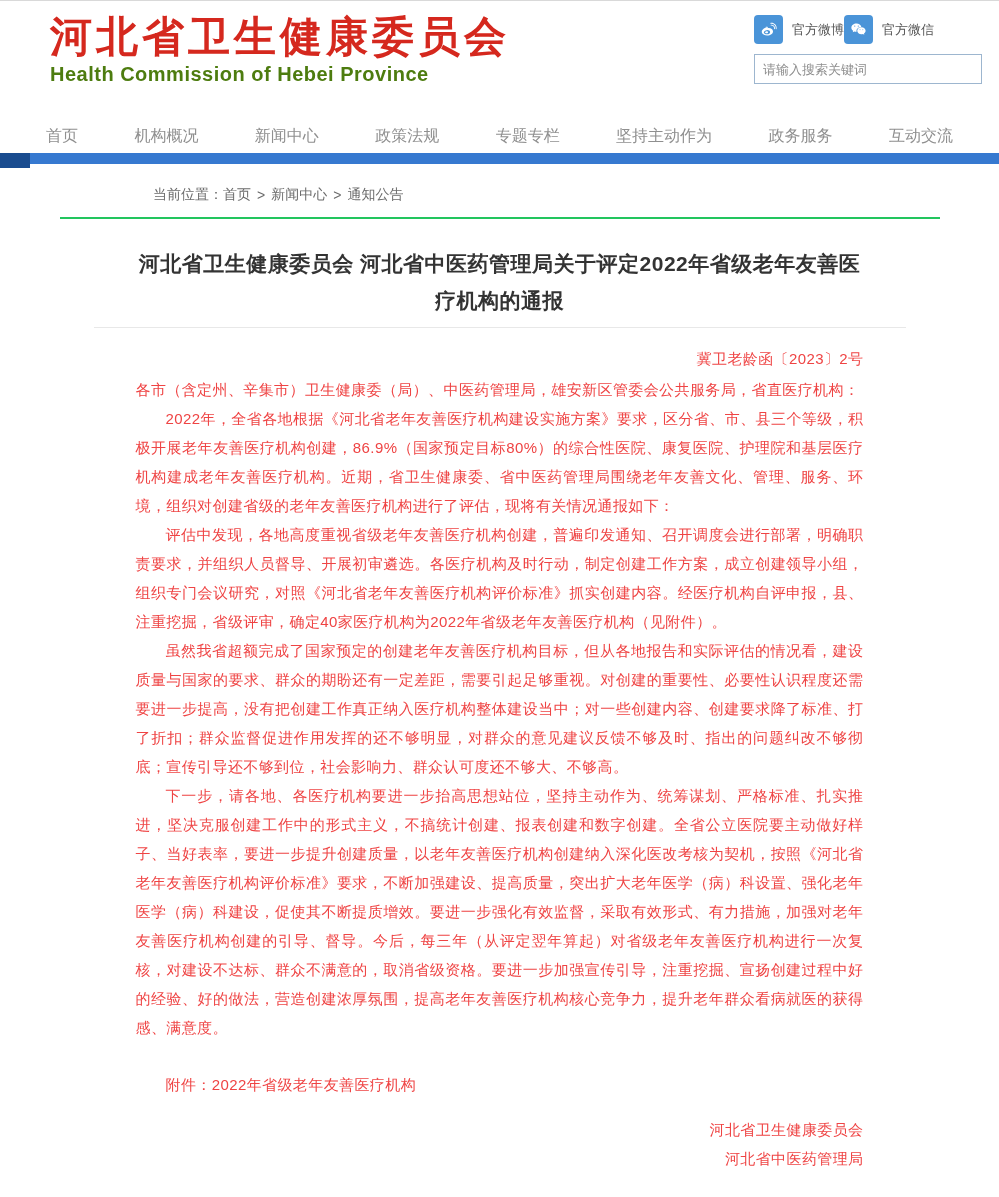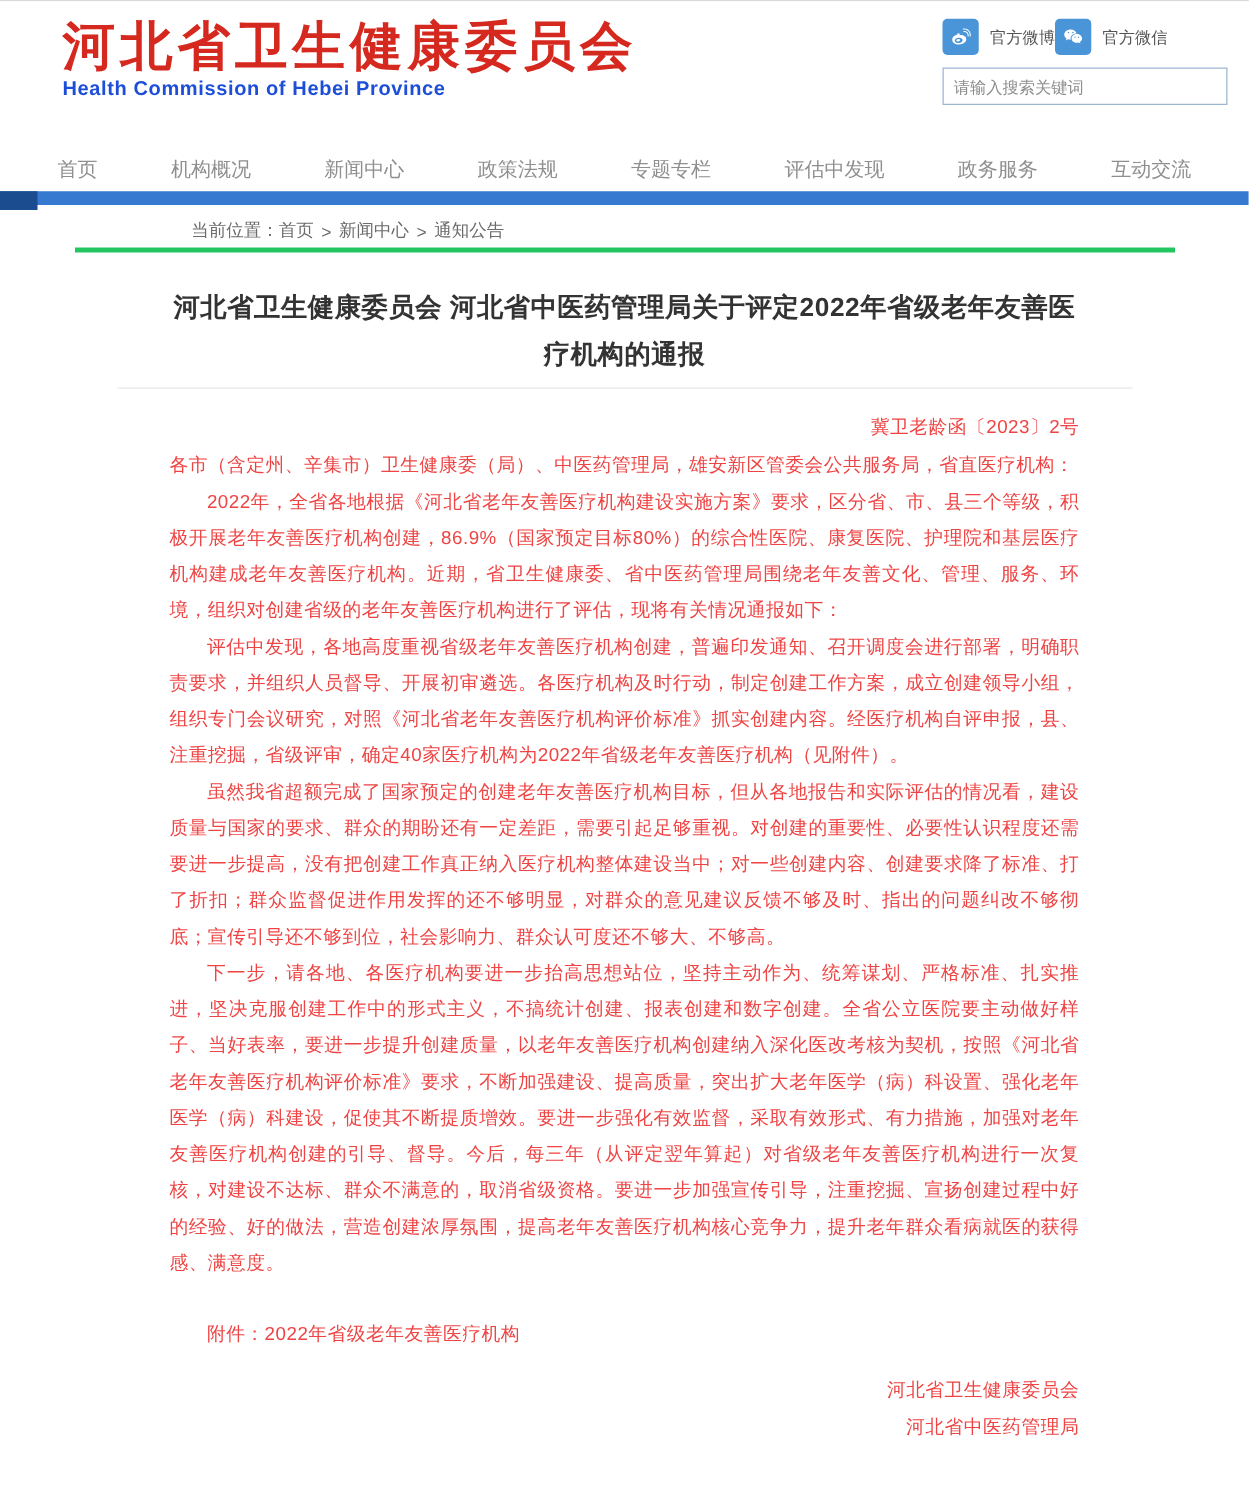--- a/index.html
+++ b/index.html
@@ -6,36 +6,36 @@
   html,body { background:#fff; }
   body {
     width:999px; min-height:1197px; margin:0 auto; position:relative;
     font-family:"Liberation Sans","DejaVu Sans",sans-serif;
     color:#3a3a3a; overflow:hidden; border-top:1px solid #d9d9d9;
   }
   
   .header { position:relative; height:118px; background:#fff; }
   .logo { position:absolute; left:50px; top:12px; cursor:pointer; }
   .logo-cn { color:#d5281e; font-size:42px; font-weight:bold; letter-spacing:4px; line-height:48px; }
-  .logo-en { color:#1d4ed8; font-size:16px; font-weight:bold; letter-spacing:0.5px; margin-top:2px; }
+  .logo-en { color:#4d7c0f; font-size:20px; font-weight:bold; letter-spacing:0.5px; margin-top:2px; }
   .header-right { position:absolute; right:17px; top:14px; width:228px; }
   .social-row { display:flex; align-items:center; }
   .social-item { display:flex; align-items:center; gap:9px; cursor:pointer; }
   .social-icon { width:29px; height:29px; border-radius:4px; background:#4a94d8; display:flex; align-items:center; justify-content:center; }
   .social-label { font-size:13px; color:#555; }
   .search-box { margin-top:10px; width:228px; height:30px; border:1px solid #9db6cf; background:#fff; display:flex; align-items:center; }
   .search-box input { border:none; outline:none; width:100%; height:100%; padding:0 8px; font-size:13px; color:#8b5cf6; font-family:inherit; background:transparent; }
   .search-box input::placeholder { color:#8d8d8d; }
   
   .nav { height:34px; display:flex; align-items:center; justify-content:space-between; padding:0 46px; background:#fff; }
   .nav-item { font-size:16px; color:#8f8f8f; cursor:pointer; white-space:nowrap; }
   .blue-bar { position:relative; height:11px; background:#3679d0; }
   .blue-bar-cap { position:absolute; left:0; top:0; width:30px; height:15px; background:#1a4c8f; }
   
-  .crumb-row { height:38px; display:flex; align-items:center; padding-left:93px; border-bottom:4px solid #22c55e; width:880px; margin-left:60px; padding-top:8px; }
+  .crumb-row { height:55px; display:flex; align-items:center; padding-left:93px; border-bottom:2px solid #22c55e; width:880px; margin-left:60px; padding-top:8px; }
   .crumb-row, .crumb-row span { font-size:14px; color:#6b6b6b; }
   .crumb-link { cursor:pointer; }
   .crumb-sep { margin:0 6px; color:#8a8a8a; }
   
   .article { width:812px; margin:0 auto; }
   .article-title { width:730px; margin:26px auto 0; text-align:center; font-size:21px; font-weight:bold; color:#333; line-height:37px; letter-spacing:0.5px; }
   .meta-row { position:relative; margin-top:16px; height:26px; }
   .meta-center { text-align:center; font-size:14px; color:#8a8a8a; line-height:26px; }
   .meta-tools { position:absolute; right:12px; top:1px; display:flex; gap:15px; }
   .tool-btn { width:23px; height:21px; border:1px solid #d0d0d0; background:#f5f5f5; border-radius:2px; font-size:12px; color:#888; display:flex; align-items:center; justify-content:center; cursor:pointer; padding:0; font-family:inherit; }
@@ -79,21 +79,21 @@
     </div>
   </div>
 </div>
 
 <div class="nav">
   <span class="nav-item">首页</span>
   <span class="nav-item">机构概况</span>
   <span class="nav-item">新闻中心</span>
   <span class="nav-item">政策法规</span>
   <span class="nav-item">专题专栏</span>
-  <span class="nav-item">评估中发现</span>
+  <span class="nav-item">坚持主动作为</span>
   <span class="nav-item">政务服务</span>
   <span class="nav-item">互动交流</span>
 </div>
 <div class="blue-bar">
   <div class="blue-bar-cap"></div>
 </div>
 
 <div class="crumb-row">
   <span>当前位置：</span>
   <span class="crumb-link">首页</span>

